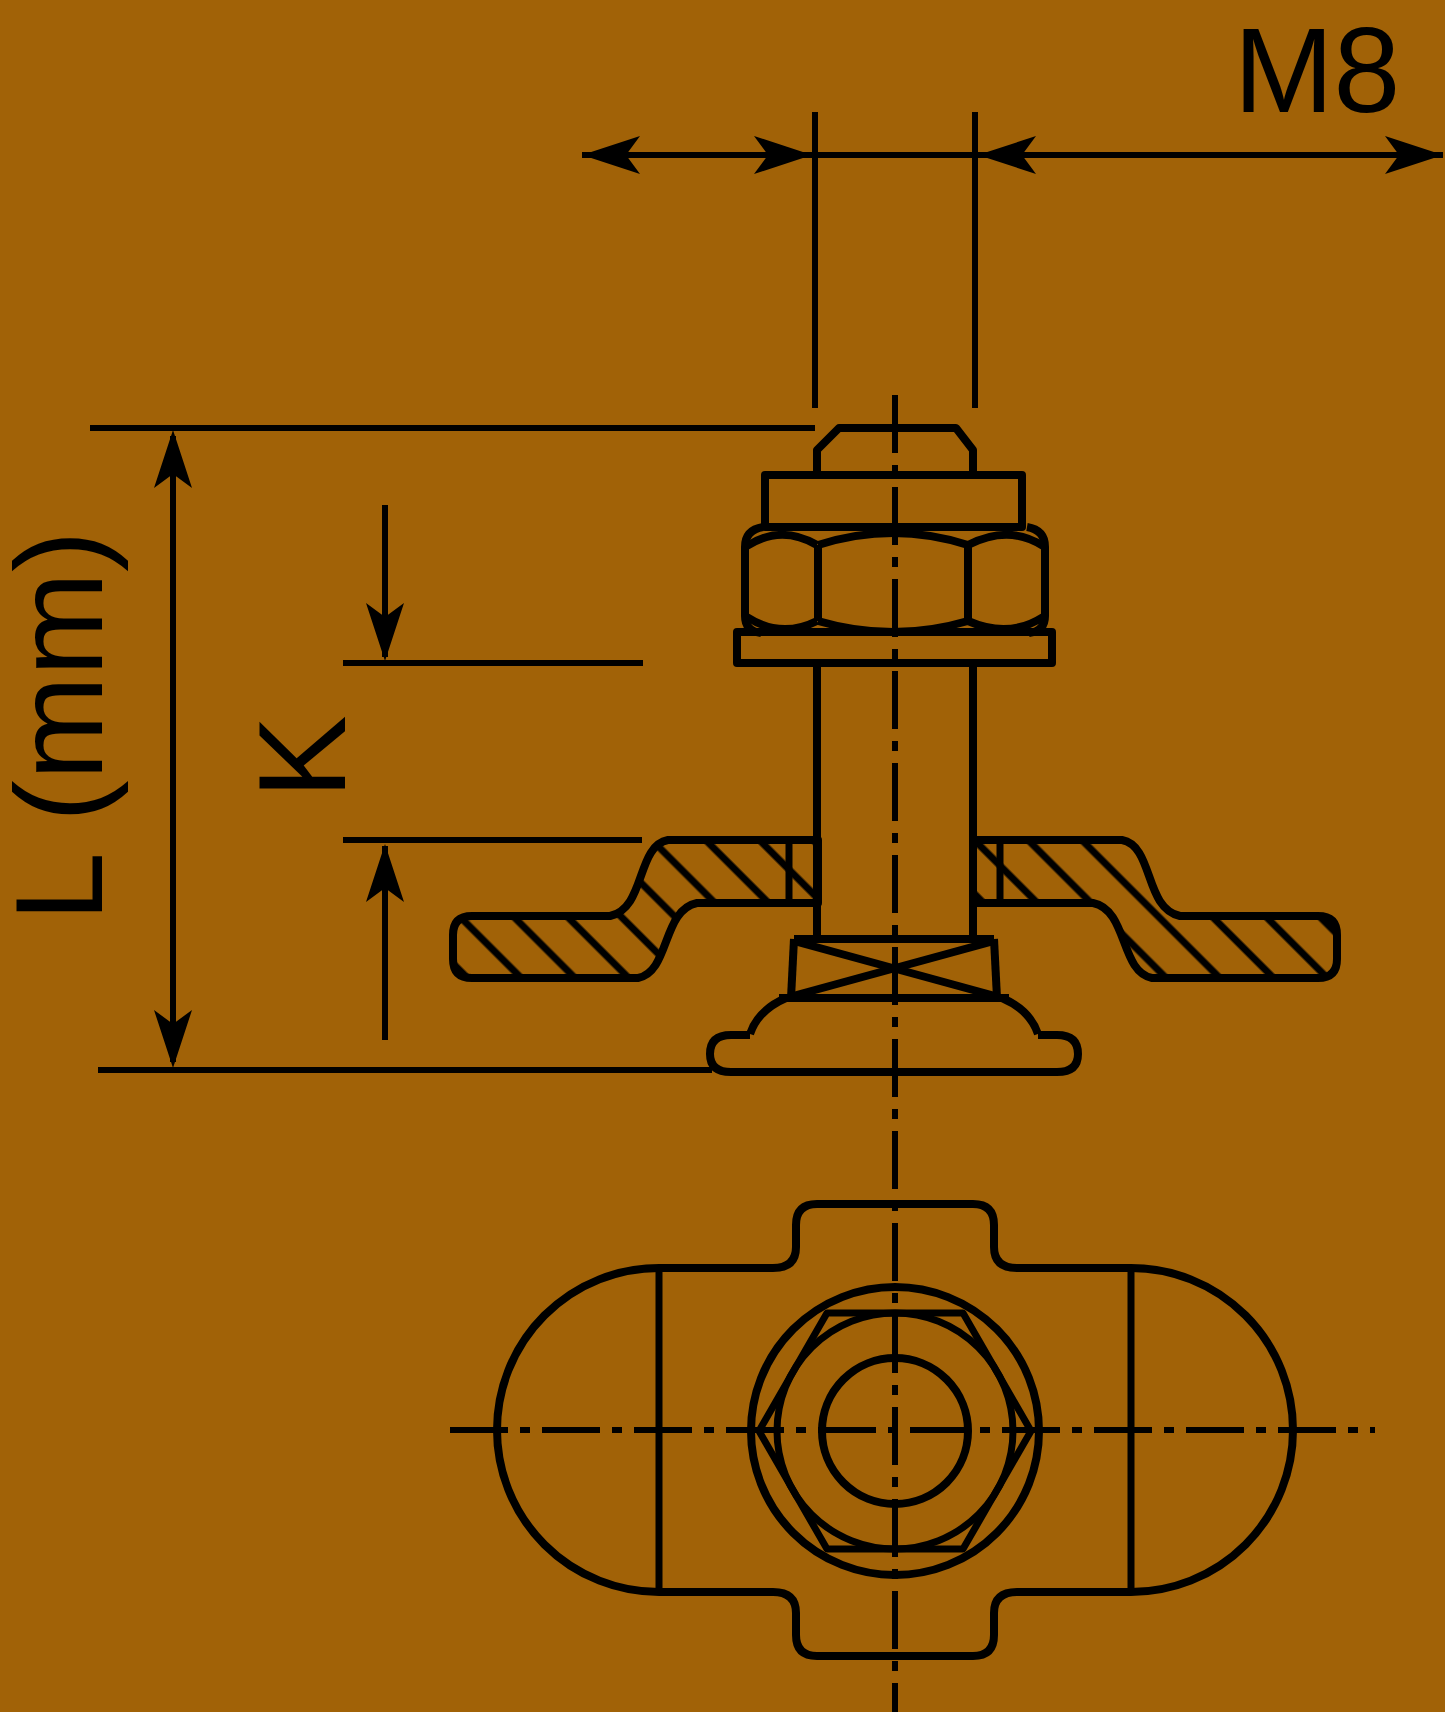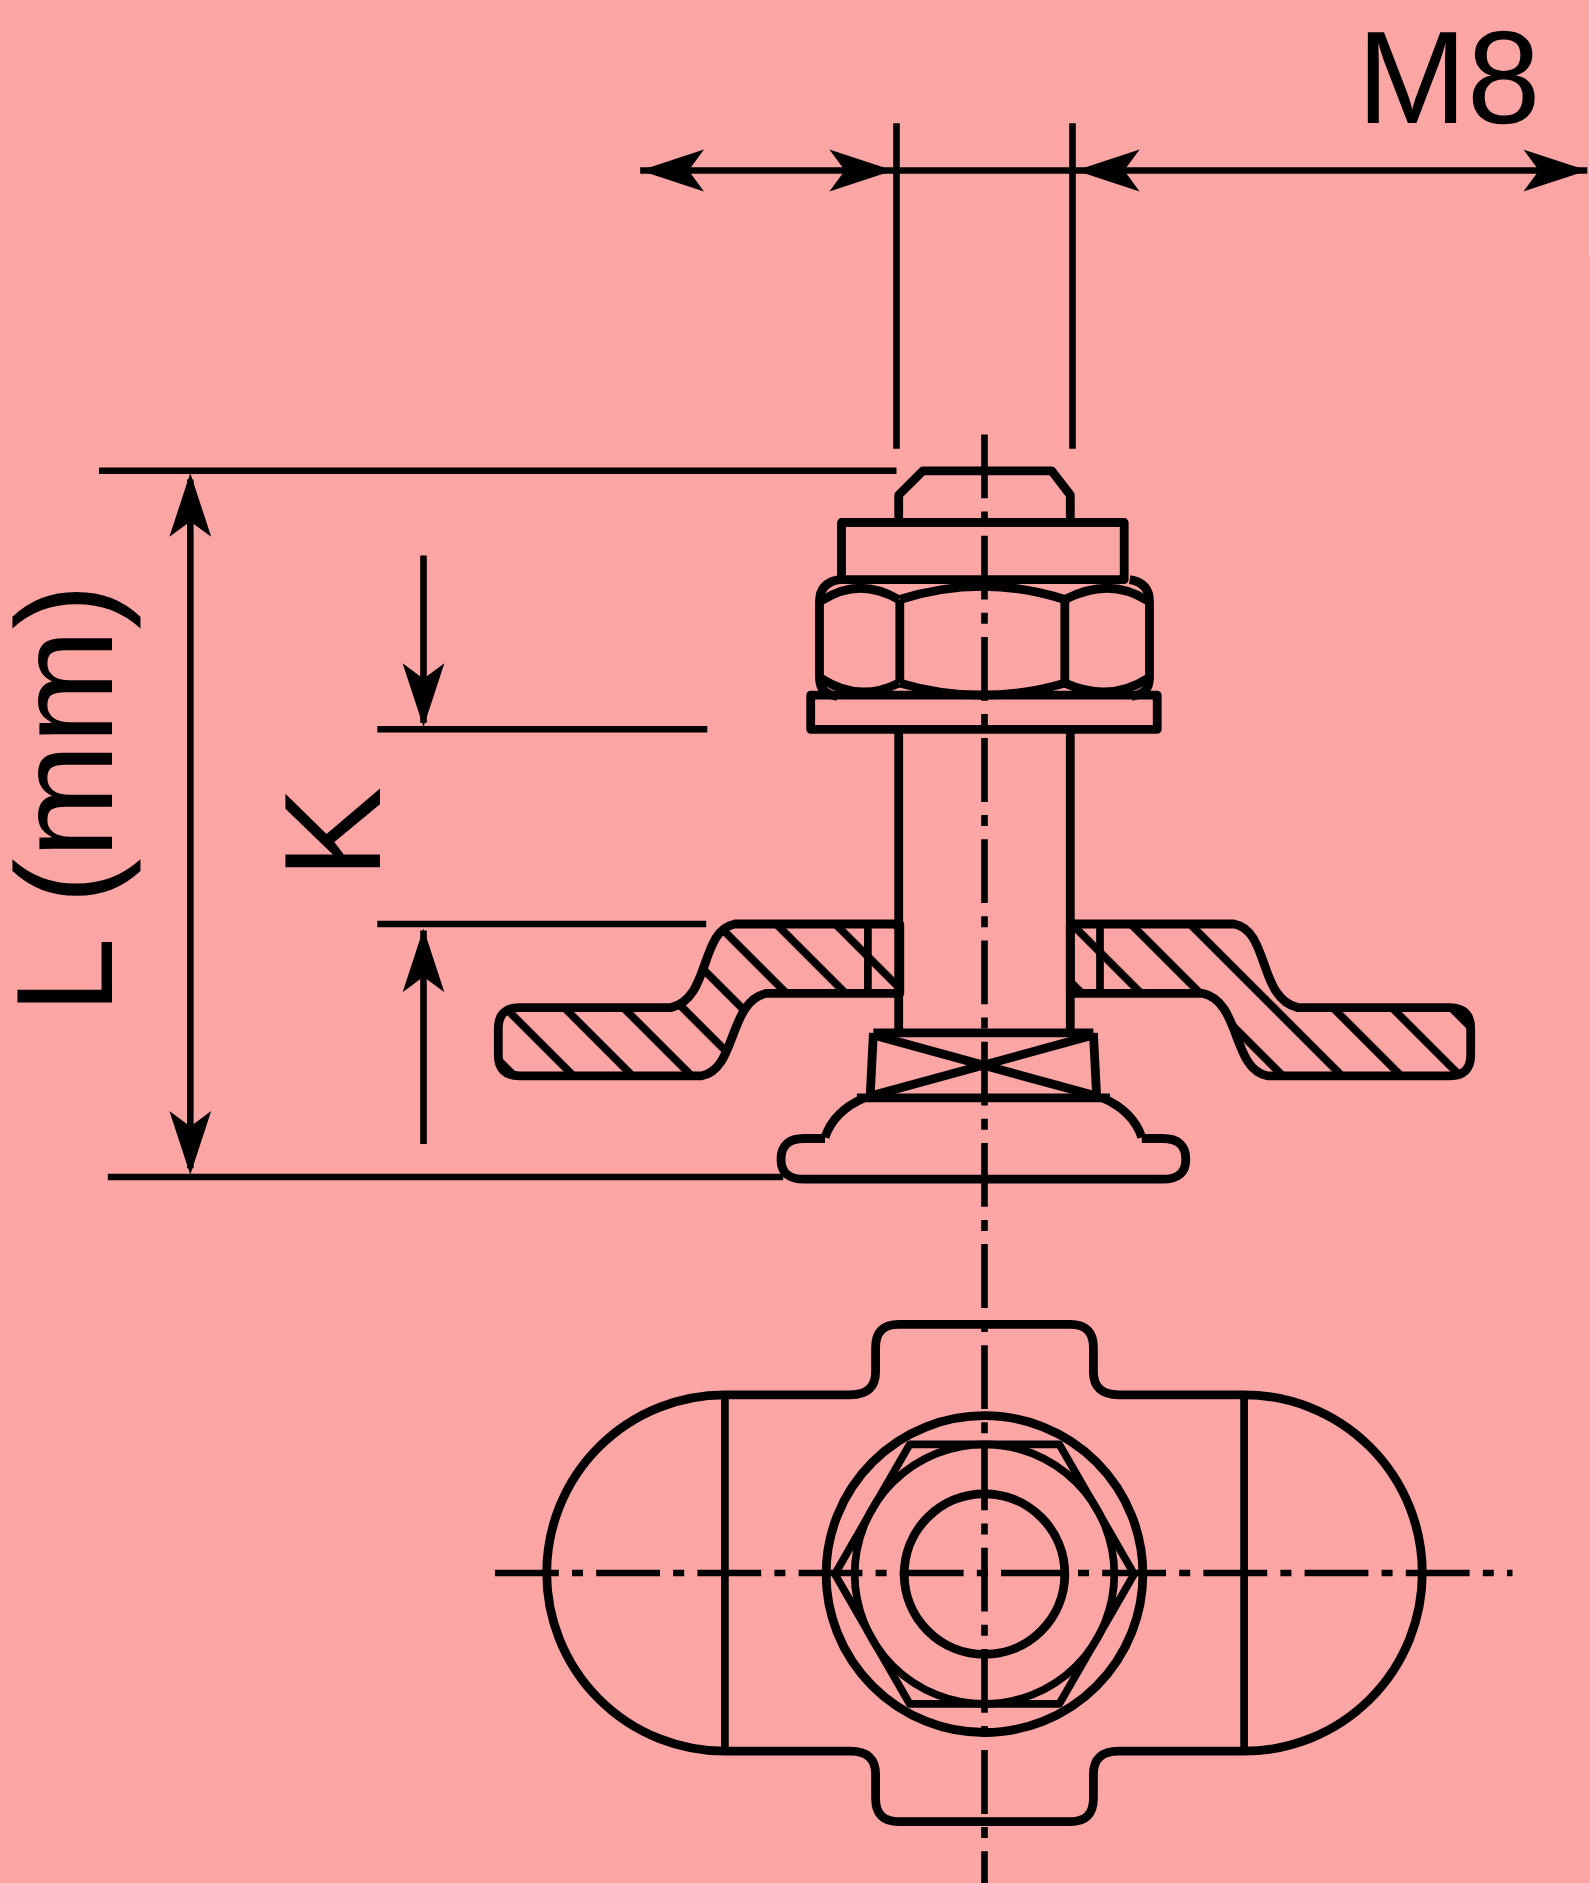--- a/index.html
+++ b/index.html
@@ -4,21 +4,21 @@
 <style>
   html, body {
     margin: 0;
     padding: 0;
     background: #ffffff;
     font-family: "Liberation Sans", sans-serif;
   }
   .canvas {
     width: 1445px;
     height: 1712px;
-    background: #fca5a5;
+    background: #a16207;
     position: relative;
     overflow: hidden;
   }
   svg { display: block; }
   
   .ol   { stroke: #000; stroke-width: 8;   fill: none; stroke-linejoin: round; }
   .thin { stroke: #000; stroke-width: 7;   fill: none; stroke-linejoin: round; }
   .dim  { stroke: #000; stroke-width: 6;   fill: none; }
   .cl   { stroke: #000; stroke-width: 6;   fill: none; stroke-dasharray: 58 12 10 12; }
   .ah   { fill: #000; stroke: none; }

